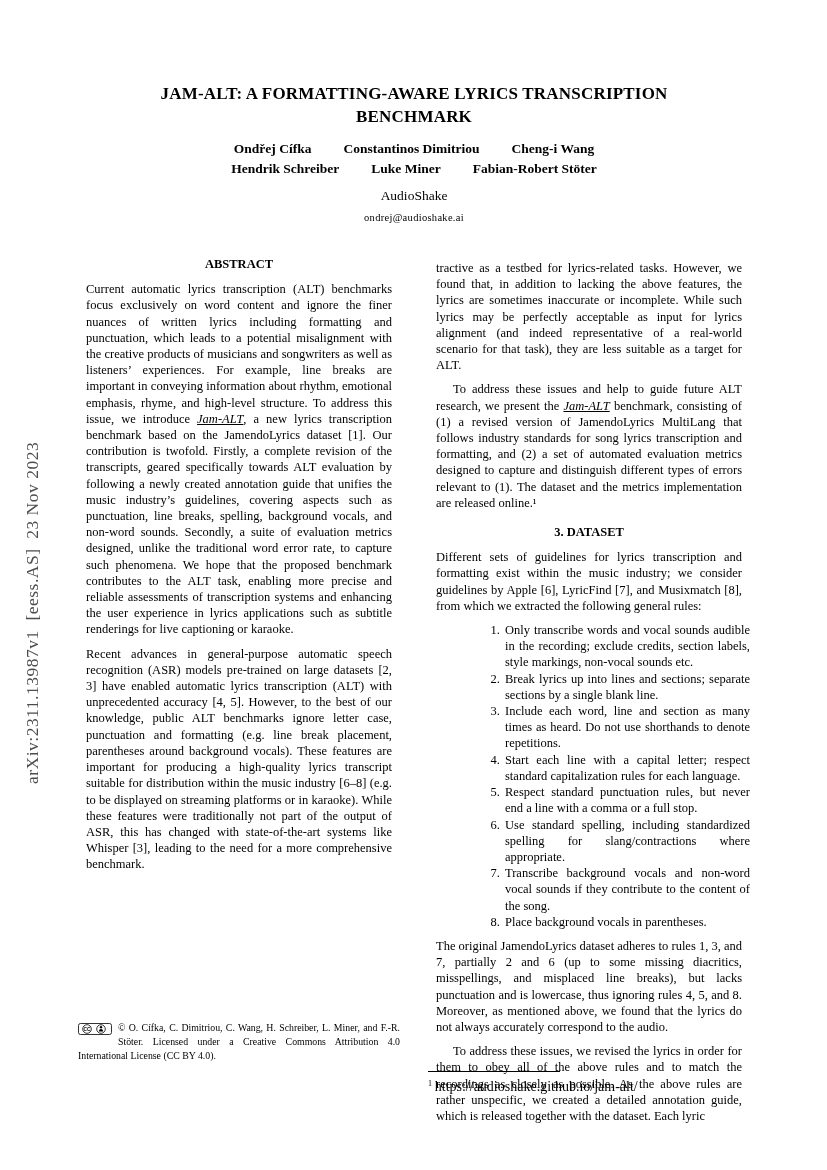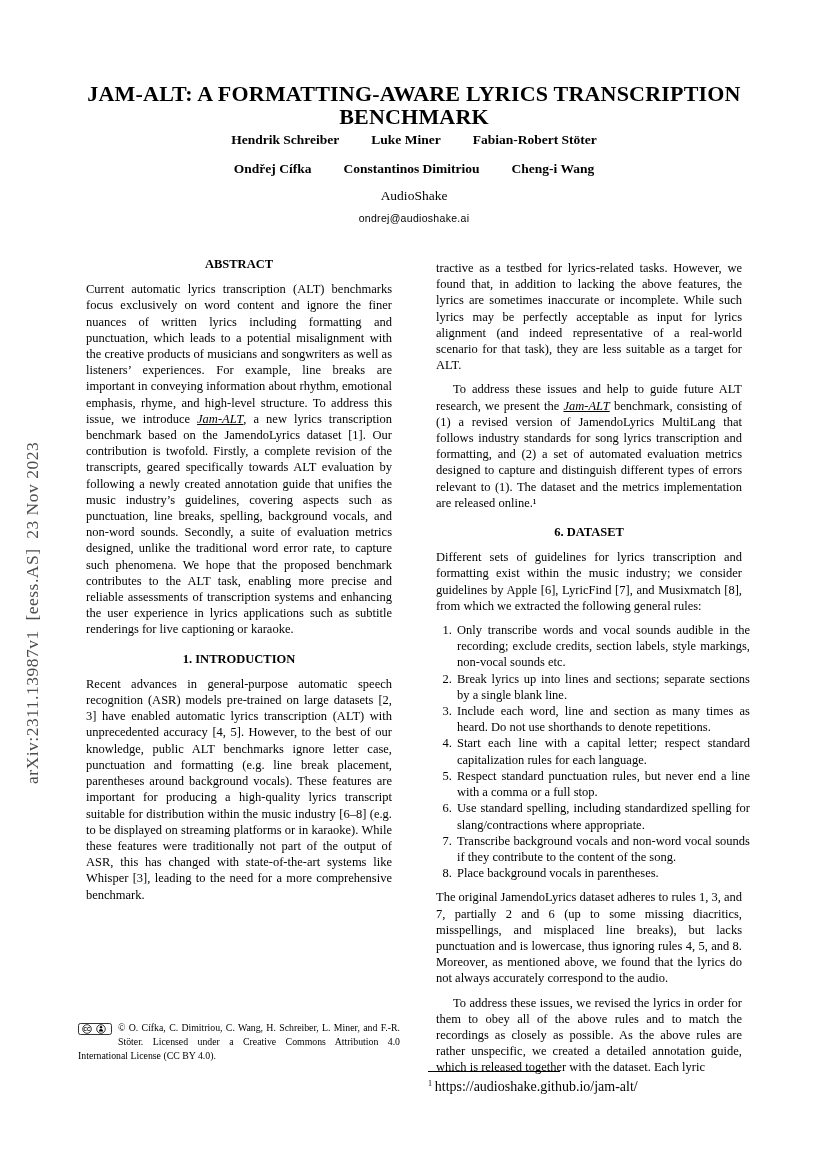--- a/index.html
+++ b/index.html
@@ -9,36 +9,36 @@
   }
   
   .arxiv-stamp {
     position:absolute; left:22px; top:340px; height:545px;
     writing-mode:vertical-rl; transform:rotate(180deg);
     text-align:center; white-space:pre;
     font-size:17.5px; color:#4d4d4d; letter-spacing:0.5px;
   }
   
   .header { position:absolute; top:82px; left:64px; width:700px; text-align:center; }
-  .title { font-size:22px; font-weight:bold; line-height:23px; letter-spacing:0.2px; margin:0; }
+  .title { font-size:17px; font-weight:bold; line-height:23px; letter-spacing:0.2px; margin:0; }
   .authors { display:flex; justify-content:center; gap:32px; font-weight:bold; font-size:13.5px; margin-top:13px; }
   .authors.row2 { margin-top:4px; }
   .affiliation { font-size:13.5px; margin-top:11px; }
-  .email { font-family:Liberation Sans, sans-serif; font-size:10.5px; margin-top:8px; letter-spacing:0.3px; }
+  .email { font-family:Liberation Serif, serif; font-size:10.5px; margin-top:8px; letter-spacing:0.3px; }
   
   .col { position:absolute; width:322px; font-size:12.5px; line-height:16.2px; text-align:justify; }
   .col-left  { left:78px;  top:240px; height:837px; }
   .col-right { left:428px; top:252px; height:842px; }
   .col p { margin:8px; }
   .indent { text-indent:17px; }
   h2.sec { font-size:12.5px; font-weight:bold; text-align:center; margin:13px 0 9px; }
   h2.sec-first { margin-top:16px; }
   em { font-style:italic;text-decoration:underline; }
   ol.rules { margin:0; padding-left:27px; }
-  ol.rules li { text-align:justify; padding-left:2px; }
+  ol.rules li { text-align:justify; padding-left:2px;margin-left:48px; }
   
   .license { position:absolute; bottom:14px; left:0; width:100%; font-size:9.8px; line-height:14px; text-align:justify; }
   .license .badge { float:left; margin:2px 6px 1px 0; }
   
   .footnote { position:absolute; bottom:0; left:0; width:100%; font-size:11px; line-height:13px; }
   .footnote-rule { width:132px; border:0; border-top:1px solid #000; margin:0 0 5px 0; }
   .mono { font-family:Liberation Serif, serif; font-size:14px; }
   sup { font-size:8px; }
 </style>
 </head>
@@ -46,39 +46,38 @@
 
 <div class="page">
 
   <div class="arxiv-stamp">arXiv:2311.13987v1  [eess.AS]  23 Nov 2023</div>
 
   <div class="header">
     <h1 class="title">
       <span>JAM-ALT: A FORMATTING-AWARE LYRICS TRANSCRIPTION</span><br>
       <span>BENCHMARK</span>
     </h1>
+    <div class="authors row1">
+      <span>Ondřej Cífka</span>
+      <span>Constantinos Dimitriou</span>
+      <span>Cheng-i Wang</span>
+    </div>
     <div class="authors row2">
       <span>Hendrik Schreiber</span>
       <span>Luke Miner</span>
       <span>Fabian-Robert Stöter</span>
-    </div>
-    <div class="authors row1">
-      <span>Ondřej Cífka</span>
-      <span>Constantinos Dimitriou</span>
-      <span>Cheng-i Wang</span>
     </div>
     <div class="affiliation">AudioShake</div>
     <div class="email">ondrej@audioshake.ai</div>
   </div>
 
   <div class="col col-left">
     <h2 class="sec sec-first">ABSTRACT</h2>
     <p><span>Current automatic lyrics transcription (ALT) benchmarks focus exclusively on word content and ignore the finer nuances of written lyrics including formatting and punctuation, which leads to a potential misalignment with the creative products of musicians and songwriters as well as listeners’ experiences. For example, line breaks are important in conveying information about rhythm, emotional emphasis, rhyme, and high-level structure. To address this issue, we introduce </span><em>Jam-ALT</em><span>, a new lyrics transcription benchmark based on the JamendoLyrics dataset [1]. Our contribution is twofold. Firstly, a complete revision of the transcripts, geared specifically towards ALT evaluation by following a newly created annotation guide that unifies the music industry’s guidelines, covering aspects such as punctuation, line breaks, spelling, background vocals, and non-word sounds. Secondly, a suite of evaluation metrics designed, unlike the traditional word error rate, to capture such phenomena. We hope that the proposed benchmark contributes to the ALT task, enabling more precise and reliable assessments of transcription systems and enhancing the user experience in lyrics applications such as subtitle renderings for live captioning or karaoke.</span></p>
 
-    <h2 class="sec">1. INTRODUCTION</h2>
     <p>Recent advances in general-purpose automatic speech recognition (ASR) models pre-trained on large datasets [2, 3] have enabled automatic lyrics transcription (ALT) with unprecedented accuracy [4, 5]. However, to the best of our knowledge, public ALT benchmarks ignore letter case, punctuation and formatting (e.g. line break placement, parentheses around background vocals). These features are important for producing a high-quality lyrics transcript suitable for distribution within the music industry [6–8] (e.g. to be displayed on streaming platforms or in karaoke). While these features were traditionally not part of the output of ASR, this has changed with state-of-the-art systems like Whisper [3], leading to the need for a more comprehensive benchmark.</p>
 
     <div class="license">
       <span class="badge">
         <svg width="34" height="12" viewBox="0 0 68 24" xmlns="http://www.w3.org/2000/svg">
           <rect x="1" y="1" width="66" height="22" rx="4" fill="#ffffff" stroke="#000" stroke-width="1.6"></rect>
           <circle cx="18" cy="12" r="8.6" fill="none" stroke="#000" stroke-width="1.6"></circle>
           <text x="18" y="15.5" font-size="9.5" font-family="Liberation Sans, sans-serif" font-weight="bold" text-anchor="middle" fill="#000">CC</text>
           <circle cx="46" cy="12" r="8.6" fill="none" stroke="#000" stroke-width="1.6"></circle>
           <circle cx="46" cy="8.6" r="2.4" fill="#000"></circle>
@@ -86,21 +85,21 @@
         </svg>
       </span>
       <span>© O. Cífka, C. Dimitriou, C. Wang, H. Schreiber, L. Miner, and F.-R. Stöter. Licensed under a Creative Commons Attribution 4.0 International License (CC BY 4.0).</span>
     </div>
   </div>
 
   <div class="col col-right">
     <p>tractive as a testbed for lyrics-related tasks. However, we found that, in addition to lacking the above features, the lyrics are sometimes inaccurate or incomplete. While such lyrics may be perfectly acceptable as input for lyrics alignment (and indeed representative of a real-world scenario for that task), they are less suitable as a target for ALT.</p>
     <p class="indent"><span>To address these issues and help to guide future ALT research, we present the </span><em>Jam-ALT</em><span> benchmark, consisting of (1) a revised version of JamendoLyrics MultiLang that follows industry standards for song lyrics transcription and formatting, and (2) a set of automated evaluation metrics designed to capture and distinguish different types of errors relevant to (1). The dataset and the metrics implementation are released online.¹</span></p>
 
-    <h2 class="sec">6. DATASET</h2>
+    <h2 class="sec">3. DATASET</h2>
     <p>Different sets of guidelines for lyrics transcription and formatting exist within the music industry; we consider guidelines by Apple [6], LyricFind [7], and Musixmatch [8], from which we extracted the following general rules:</p>
     <ol class="rules">
       <li>Only transcribe words and vocal sounds audible in the recording; exclude credits, section labels, style markings, non-vocal sounds etc.</li>
       <li>Break lyrics up into lines and sections; separate sections by a single blank line.</li>
       <li>Include each word, line and section as many times as heard. Do not use shorthands to denote repetitions.</li>
       <li>Start each line with a capital letter; respect standard capitalization rules for each language.</li>
       <li>Respect standard punctuation rules, but never end a line with a comma or a full stop.</li>
       <li>Use standard spelling, including standardized spelling for slang/contractions where appropriate.</li>
       <li>Transcribe background vocals and non-word vocal sounds if they contribute to the content of the song.</li>
       <li>Place background vocals in parentheses.</li>

